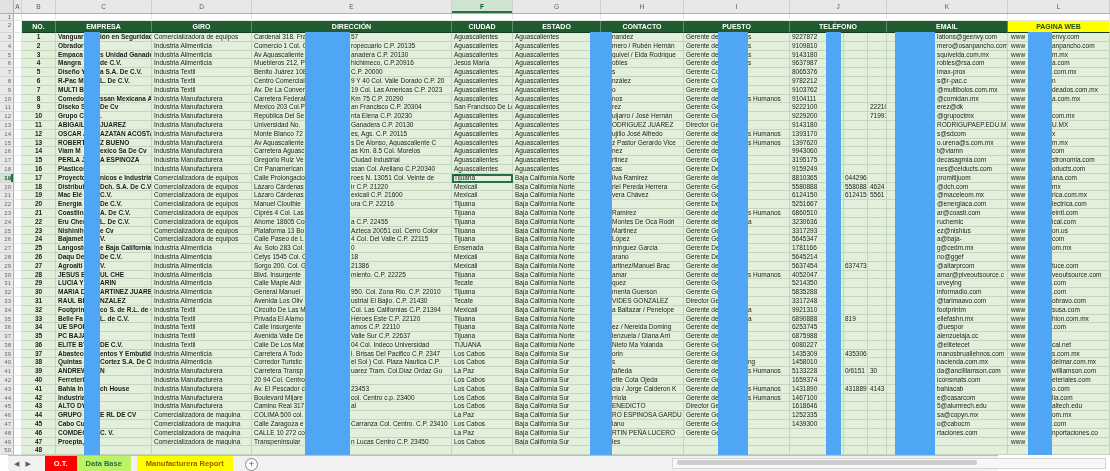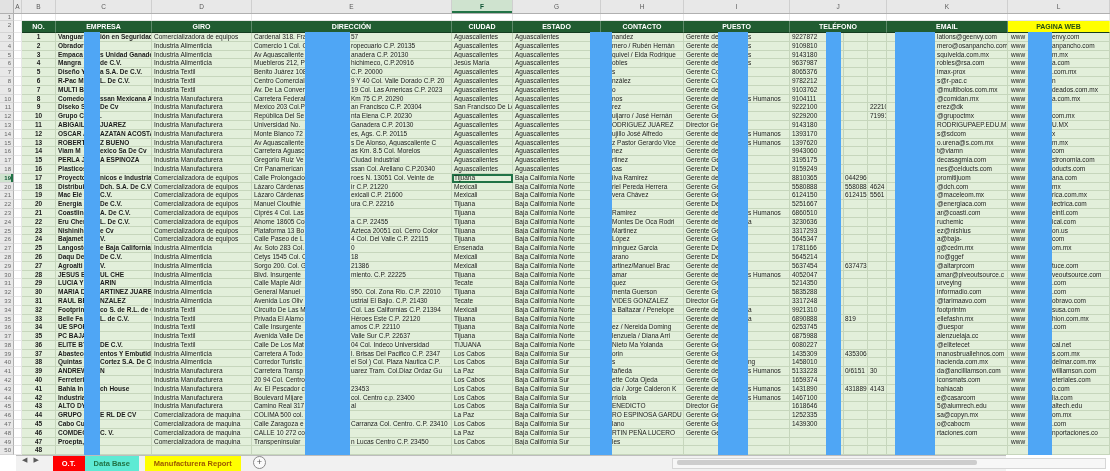--- a/index.html
+++ b/index.html
@@ -33,25 +33,25 @@
   .cell.ca{background:#fff;border-right:1px solid #e7e7e7;border-bottom:1px solid #e7e7e7;}
   .cell.cb{text-align:center;font-weight:bold;}
   .cell .s{position:absolute;top:0;line-height:8.4px;white-space:nowrap;}
   .b{font-weight:bold;}
   .o2{left:2px}.o3{left:3px}.o11{left:11px}.o44{left:44px}.o50{left:50px}.o55{left:55px}.o64{left:64px}.o80{left:80px}.o99{left:99px}
   .cj{background-image:linear-gradient(#c6d6bc,#c6d6bc),linear-gradient(#c6d6bc,#c6d6bc);background-size:1px 100%,1px 100%;background-position:53px 0,77px 0;background-repeat:no-repeat;}
   .selcell{outline:2px solid #217346;outline-offset:-2px;z-index:3;}
   
   .bar{position:absolute;top:32px;height:423px;z-index:5;}
   
-  .tabbar{position:absolute;left:16px;top:455px;width:990px;height:16px;background:#f1f1f1;border-top:1px solid #bdbdbd;display:flex;font-size:7.5px;}
+  .tabbar{position:absolute;left:8px;top:455px;width:990px;height:16px;background:#f1f1f1;border-top:1px solid #bdbdbd;display:flex;align-items:center;font-size:7.5px;}
   .navarr{color:#5a5a5a;font-size:7px;margin-left:6px;cursor:default;}
   .tab{height:16px;line-height:16px;padding:0 9px;font-weight:bold;white-space:nowrap;}
   .tab-ot{background:#ff0000;color:#fff;margin-left:14px;}
-  .tab-db{background:#5eead4;color:#217346;}
+  .tab-db{background:#bef264;color:#217346;}
   .tab-cr{background:#ffff00;color:#9c5700;margin-left:6px;}
   .plusbtn{width:11px;height:11px;border-radius:50%;border:1px solid #8a8a8a;color:#555;text-align:center;line-height:10px;font-size:9px;margin-left:12px;background:#fafafa;}
   .hscroll{position:absolute;left:672px;top:458px;width:432px;height:9px;background:#f7f7f7;border:1px solid #d6d6d6;}
   .hthumb{position:absolute;left:4px;top:1px;width:300px;height:5px;background:#cdcdcd;border-radius:2px;}
 </style>
 </head>
 <body>
 
 <div class="grid">
   <div class="frow letters" id="lettersRow">

